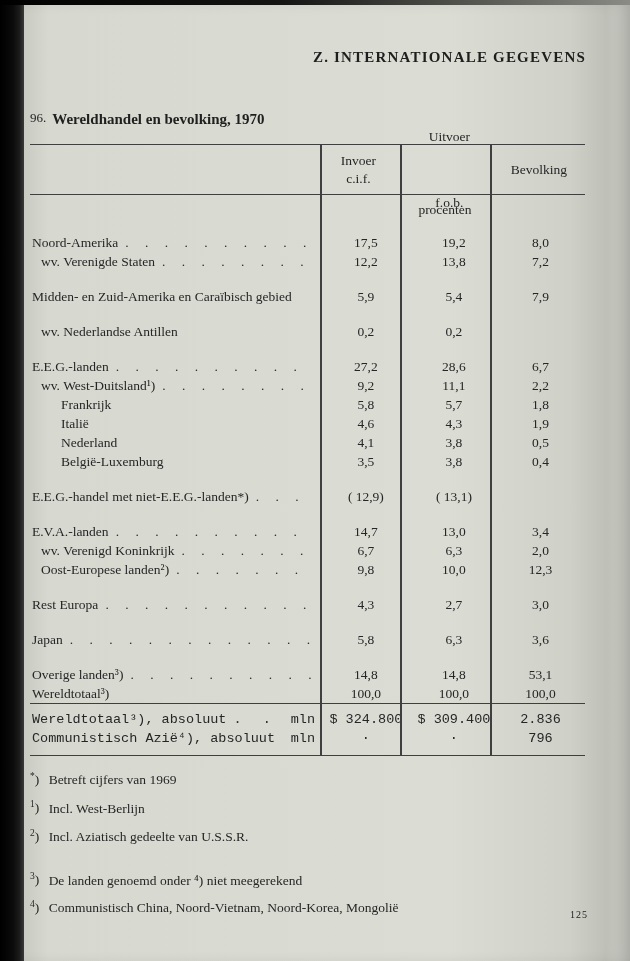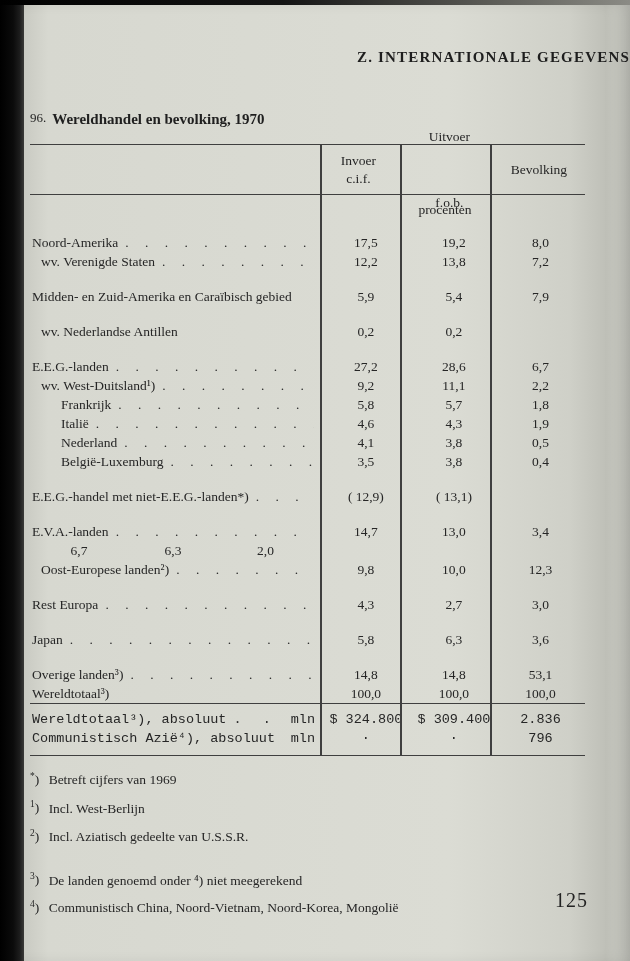--- a/index.html
+++ b/index.html
@@ -19,21 +19,21 @@
     position:absolute; left:0; top:0; right:0; height:5px;
     background:linear-gradient(90deg,#000 0%,#141414 45%,#5c5c57 78%,#8b8b85 100%);
   }
   .paper {
     position:absolute; left:24px; top:5px; width:606px; height:956px;
     background:linear-gradient(90deg,#c9cac2 0%,#d7d8d0 4%,#dbdcd4 70%,#cfd0c8 90%,#bfc0b8 96%,#d8d9d1 100%);
     box-shadow: inset -16px 0 20px -12px rgba(0,0,0,0.3);
     padding-top:44px;
   }
   .page-header {
-    text-align:right; 
+    text-align:right; padding-right:44px;
     font-weight:bold; font-size:15px; letter-spacing:1.2px;
     color:#1e1e1e;
   }
   .table-title { margin:44px 0 0 6px; font-size:15px; font-weight:bold; color:#1f1f1f; }
   .tnum { font-size:13px; font-weight:normal; vertical-align:2px; margin-right:6px; }
 
   .table {
     position:relative; margin:16px 0 0 6px; width:555px;
     border-top:1.5px solid #3f3f3f; border-bottom:1.5px solid #3f3f3f;
     font-size:13.5px; color:#262626;
@@ -46,39 +46,39 @@
   .lblcol { width:290px; }
   .c1 { width:98px; } .c2 { width:90px;gap:48px; } .c3 { width:95px;text-align:center; }
 
   .unitrow { position:relative; height:38px; }
   .unit { position:absolute; left:370px; width:90px; top:7px; text-align:center; }
 
   .row, .trow { display:flex; height:19px; line-height:19px; }
   .row.gap { margin-top:16px; }
   .lbl { flex:0 0 290px; display:flex; overflow:hidden; padding-left:2px; }
   .ind1 .lbl { padding-left:11px; }
-  .ind2 .lbl { padding-left:31px; }
+  .ind2 .lbl { padding-left:31px;flex-direction:column; }
   .lbl-text { white-space:nowrap; }
   .leader { flex:1; overflow:hidden; white-space:nowrap; margin:0 6px 0 7px; color:#2e2e2e; }
   .leader::after { content:". . . . . . . . . . . . . . . . . . . . . . . . . . . . . ."; letter-spacing:6.5px; }
   .no-leader .leader::after { content:""; }
   .lbl-right .lbl { justify-content:flex-end; }
   .val { text-align:center; }
 
   .totals { border-top:1.5px solid #3f3f3f; padding:6px 0 7px;font-family:Liberation Mono, monospace; }
   .unit-label { margin-right:5px; }
 
   .footnotes { margin:14px 0 0 6px; font-size:13.5px; color:#262626; }
   .footnote { margin-top:11px; }
   .footnote:nth-child(4) { margin-top:26px; }
   .footnote:nth-child(5) { margin-top:10px; }
   .fn-marker { margin-right:6px; }
   sup { font-size:9.5px; }
 
-  .page-number { position:absolute; top:884px; right:42px; font-size:20px; letter-spacing:1px; color:#222; }
+  .page-number { position:absolute; top:904px; right:42px; font-size:10px; letter-spacing:1px; color:#222; }
 </style>
 </head>
 <body>
 
 <div class="spine"></div>
 <div class="top-edge"></div>
 
 <div class="paper">
 
   <div class="page-header">Z.  INTERNATIONALE GEGEVENS</div>
@@ -227,20 +227,24 @@
     <div class="lbl">
       <span class="lbl-text">E.V.A.-landen</span>
             <span class="leader"></span>
     </div>
     <div class="val c1">14,7</div>
     <div class="val c2">13,0</div>
     <div class="val c3">3,4</div>
   </div>
 
   <div class="row ind1">
+    <div class="lbl">
+      <span class="lbl-text">wv. Verenigd Koninkrijk</span>
+            <span class="leader"></span>
+    </div>
     <div class="val c1">6,7</div>
     <div class="val c2">6,3</div>
     <div class="val c3">2,0</div>
   </div>
 
   <div class="row ind1">
     <div class="lbl">
       <span class="lbl-text">Oost-Europese landen²)</span>
             <span class="leader"></span>
     </div>

